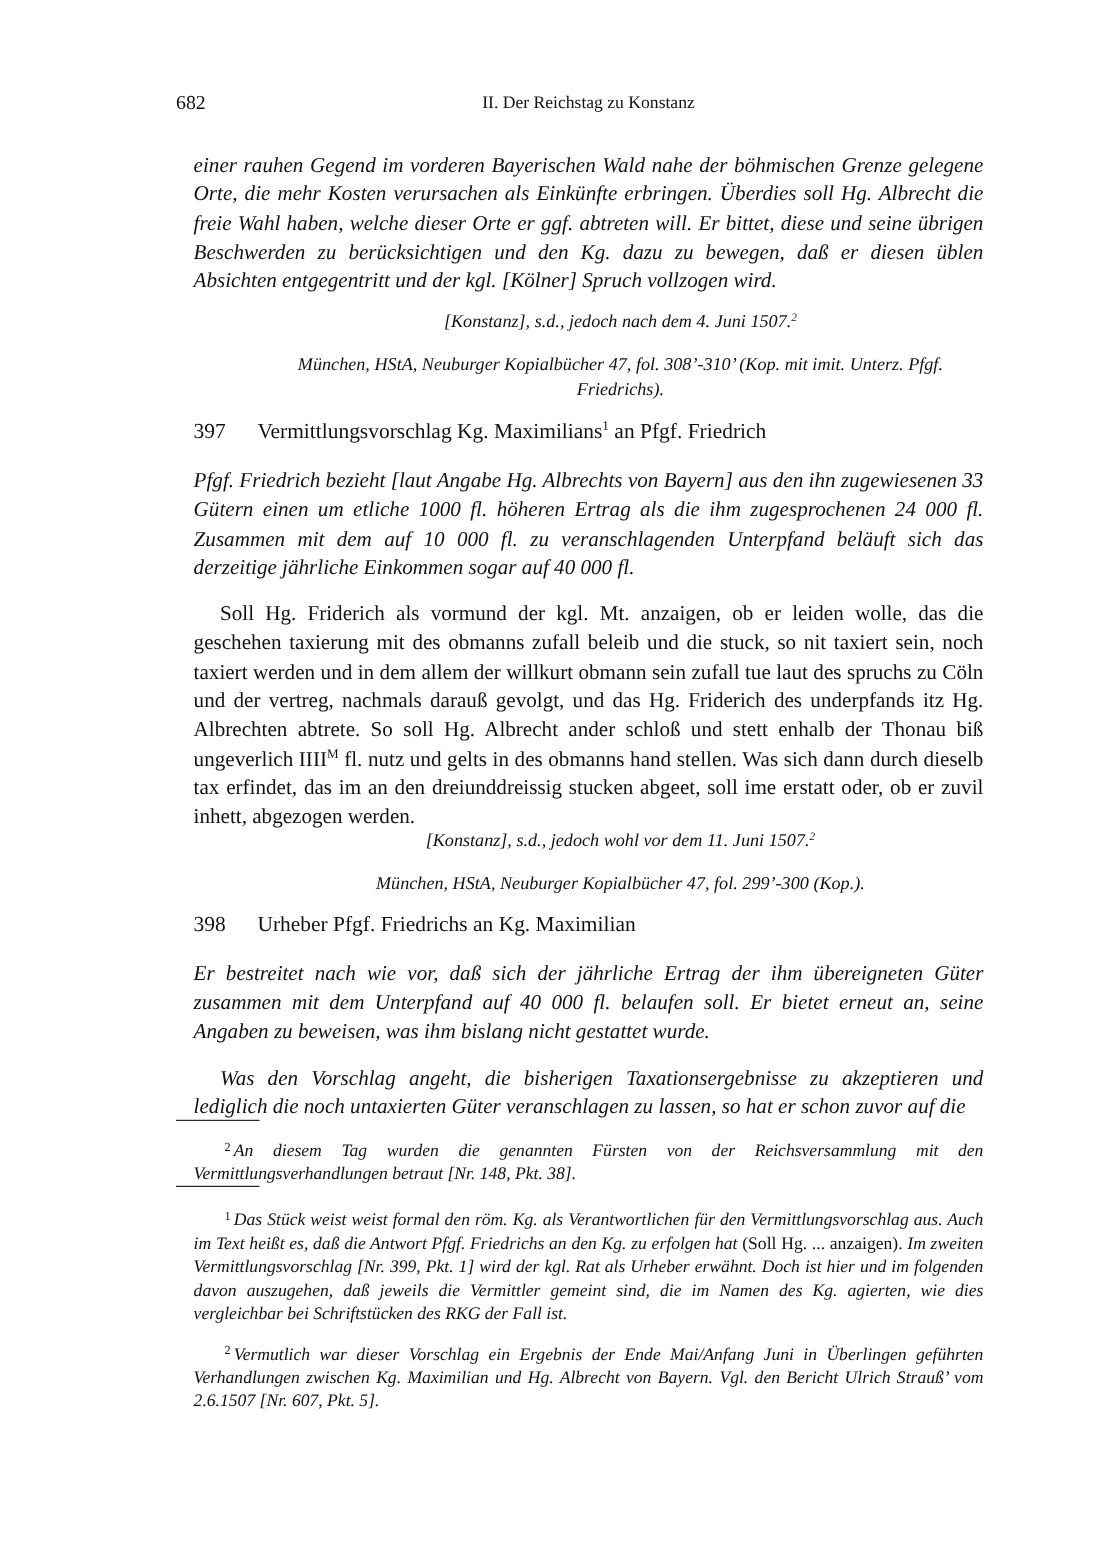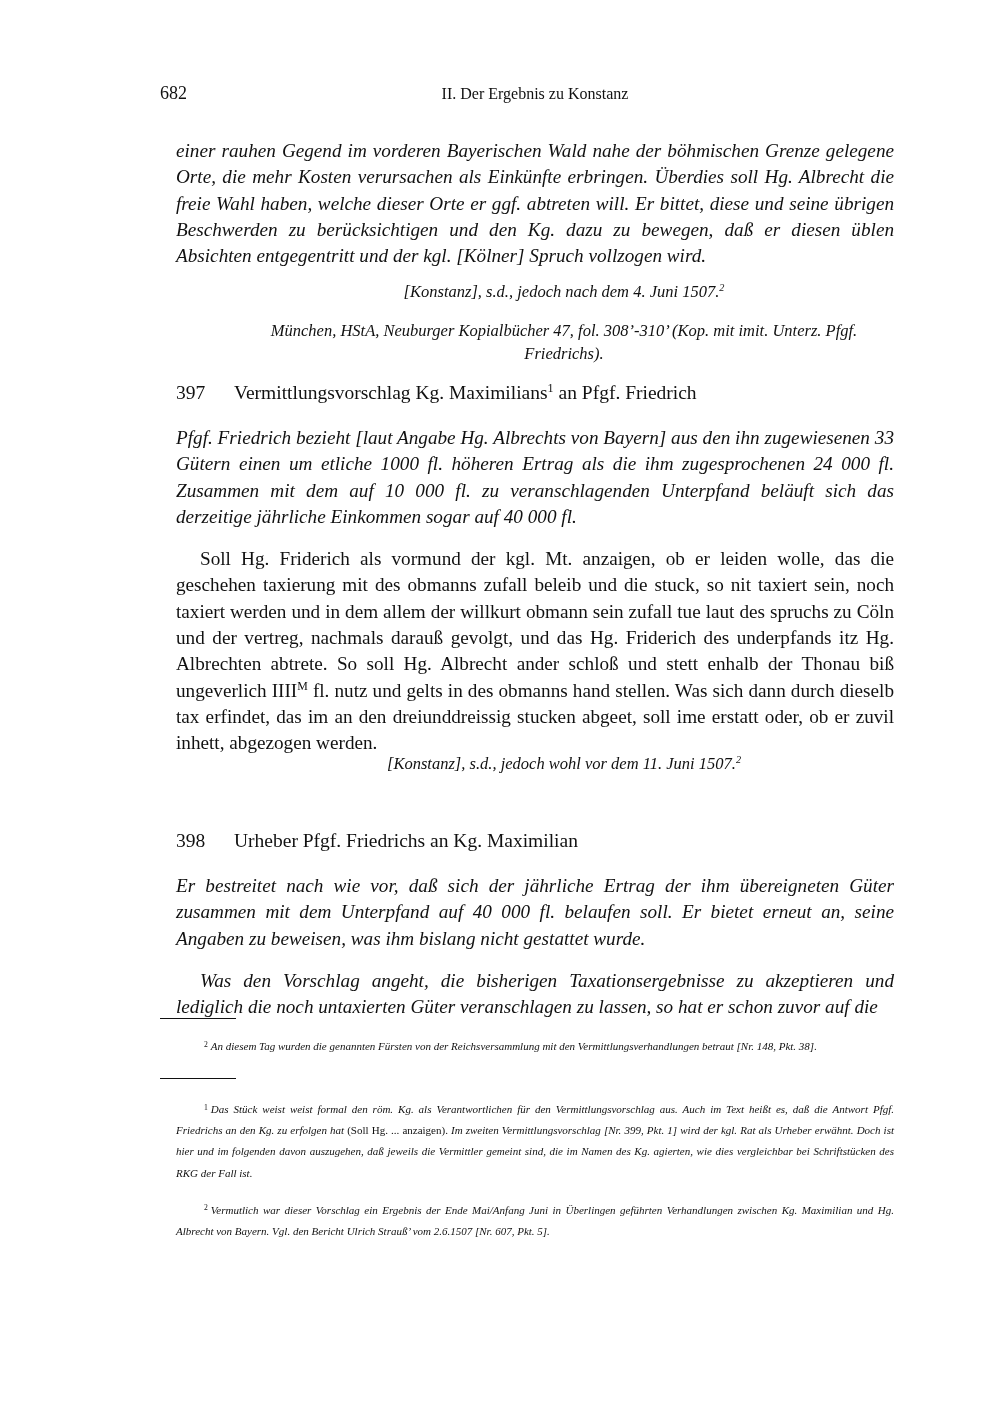--- a/index.html
+++ b/index.html
@@ -16,52 +16,53 @@
   .block { position: absolute; left: 0; width: 750px; }
   p { margin: 16px; }
   .body-text { font-size: 19.2px; line-height: 26.3px; text-align: justify; }
   .it { font-style: italic; }
   .indent { text-indent: 24px; }
   .meta { padding-left: 58px; font-style: italic; font-size: 16.5px; line-height: 23px; text-align: center; }
   .meta sup, .body-text sup, .heading sup { font-size: 0.62em; line-height: 0; vertical-align: 0.55em; }
   .heading { font-size: 19.5px; font-weight: normal; margin: 16px; }
   .heading .num { display: inline-block; width: 58px; }
   .rule { position: absolute; left: 0; width: 76px; height: 1px; background: #111; }
-  .fn { font-size: 11px; line-height: 21.2px; text-align: justify; font-style: italic; }
+  .fn { font-size: 16px; line-height: 21.2px; text-align: justify; font-style: italic; }
   .fn .upright { font-style: normal; }
   .fn .mark { font-style: normal; font-size: 0.7em; vertical-align: 0.45em; line-height: 0; margin-right: 3px; }
   .fn.ind { text-indent: 28px; }
 </style>
 </head>
 <body>
 
 <div class="page">
 
   <div class="running-head">
     <span class="page-number">682</span>
-    <span class="running-title">II. Der Ergebnis zu Konstanz</span>
+    <span class="running-title">II. Der Reichstag zu Konstanz</span>
   </div>
 
   <div class="block" style="top:122px;">
     <p class="body-text it">einer rauhen Gegend im vorderen Bayerischen Wald nahe der böhmischen Grenze gelegene Orte, die mehr Kosten verursachen als Einkünfte erbringen. Überdies soll Hg. Albrecht die freie Wahl haben, welche dieser Orte er ggf. abtreten will. Er bittet, diese und seine übrigen Beschwerden zu berücksichtigen und den Kg. dazu zu bewegen, daß er diesen üblen Absichten entgegentritt und der kgl. [Kölner] Spruch vollzogen wird.</p>
   </div>
   <div class="block" style="top:264px;">
     <p class="meta"><span>[Konstanz], s.d., jedoch nach dem 4. Juni 1507.</span><sup>2</sup></p>
     <p class="meta">München, HStA, Neuburger Kopialbücher 47, fol. 308’-310’ (Kop. mit imit. Unterz. Pfgf. Friedrichs).</p>
   </div>
 
   <div class="block" style="top:366px;">
     <h2 class="heading"><span class="num">397</span><span>Vermittlungsvorschlag Kg. Maximilians</span><sup>1</sup><span> an Pfgf. Friedrich</span></h2>
   </div>
   <div class="block" style="top:409px;">
     <p class="body-text it">Pfgf. Friedrich bezieht [laut Angabe Hg. Albrechts von Bayern] aus den ihn zugewiesenen 33 Gütern einen um etliche 1000 fl. höheren Ertrag als die ihm zugesprochenen 24 000 fl. Zusammen mit dem auf 10 000 fl. zu veranschlagenden Unterpfand beläuft sich das derzeitige jährliche Einkommen sogar auf 40 000 fl.</p>
     <p class="body-text indent"><span>Soll Hg. Friderich als vormund der kgl. Mt. anzaigen, ob er leiden wolle, das die geschehen taxierung mit des obmanns zufall beleib und die stuck, so nit taxiert sein, noch taxiert werden und in dem allem der willkurt obmann sein zufall tue laut des spruchs zu Cöln und der vertreg, nachmals darauß gevolgt, und das Hg. Friderich des underpfands itz Hg. Albrechten abtrete. So soll Hg. Albrecht ander schloß und stett enhalb der Thonau biß ungeverlich IIII</span><sup>M</sup><span> fl. nutz und gelts in des obmanns hand stellen. Was sich dann durch dieselb tax erfindet, das im an den dreiunddreissig stucken abgeet, soll ime erstatt oder, ob er zuvil inhett, abgezogen werden.</span></p>
   </div>
   <div class="block" style="top:736px;">
     <p class="meta"><span>[Konstanz], s.d., jedoch wohl vor dem 11. Juni 1507.</span><sup>2</sup></p>
+    <p class="meta">München, HStA, Neuburger Kopialbücher 47, fol. 299’-300 (Kop.).</p>
   </div>
 
   <div class="block" style="top:814px;">
     <h2 class="heading"><span class="num">398</span><span>Urheber Pfgf. Friedrichs an Kg. Maximilian</span></h2>
   </div>
   <div class="block" style="top:857px;">
     <p class="body-text it">Er bestreitet nach wie vor, daß sich der jährliche Ertrag der ihm übereigneten Güter zusammen mit dem Unterpfand auf 40 000 fl. belaufen soll. Er bietet erneut an, seine Angaben zu beweisen, was ihm bislang nicht gestattet wurde.</p>
     <p class="body-text it indent">Was den Vorschlag angeht, die bisherigen Taxationsergebnisse zu akzeptieren und lediglich die noch untaxierten Güter veranschlagen zu lassen, so hat er schon zuvor auf die</p>
   </div>
 

